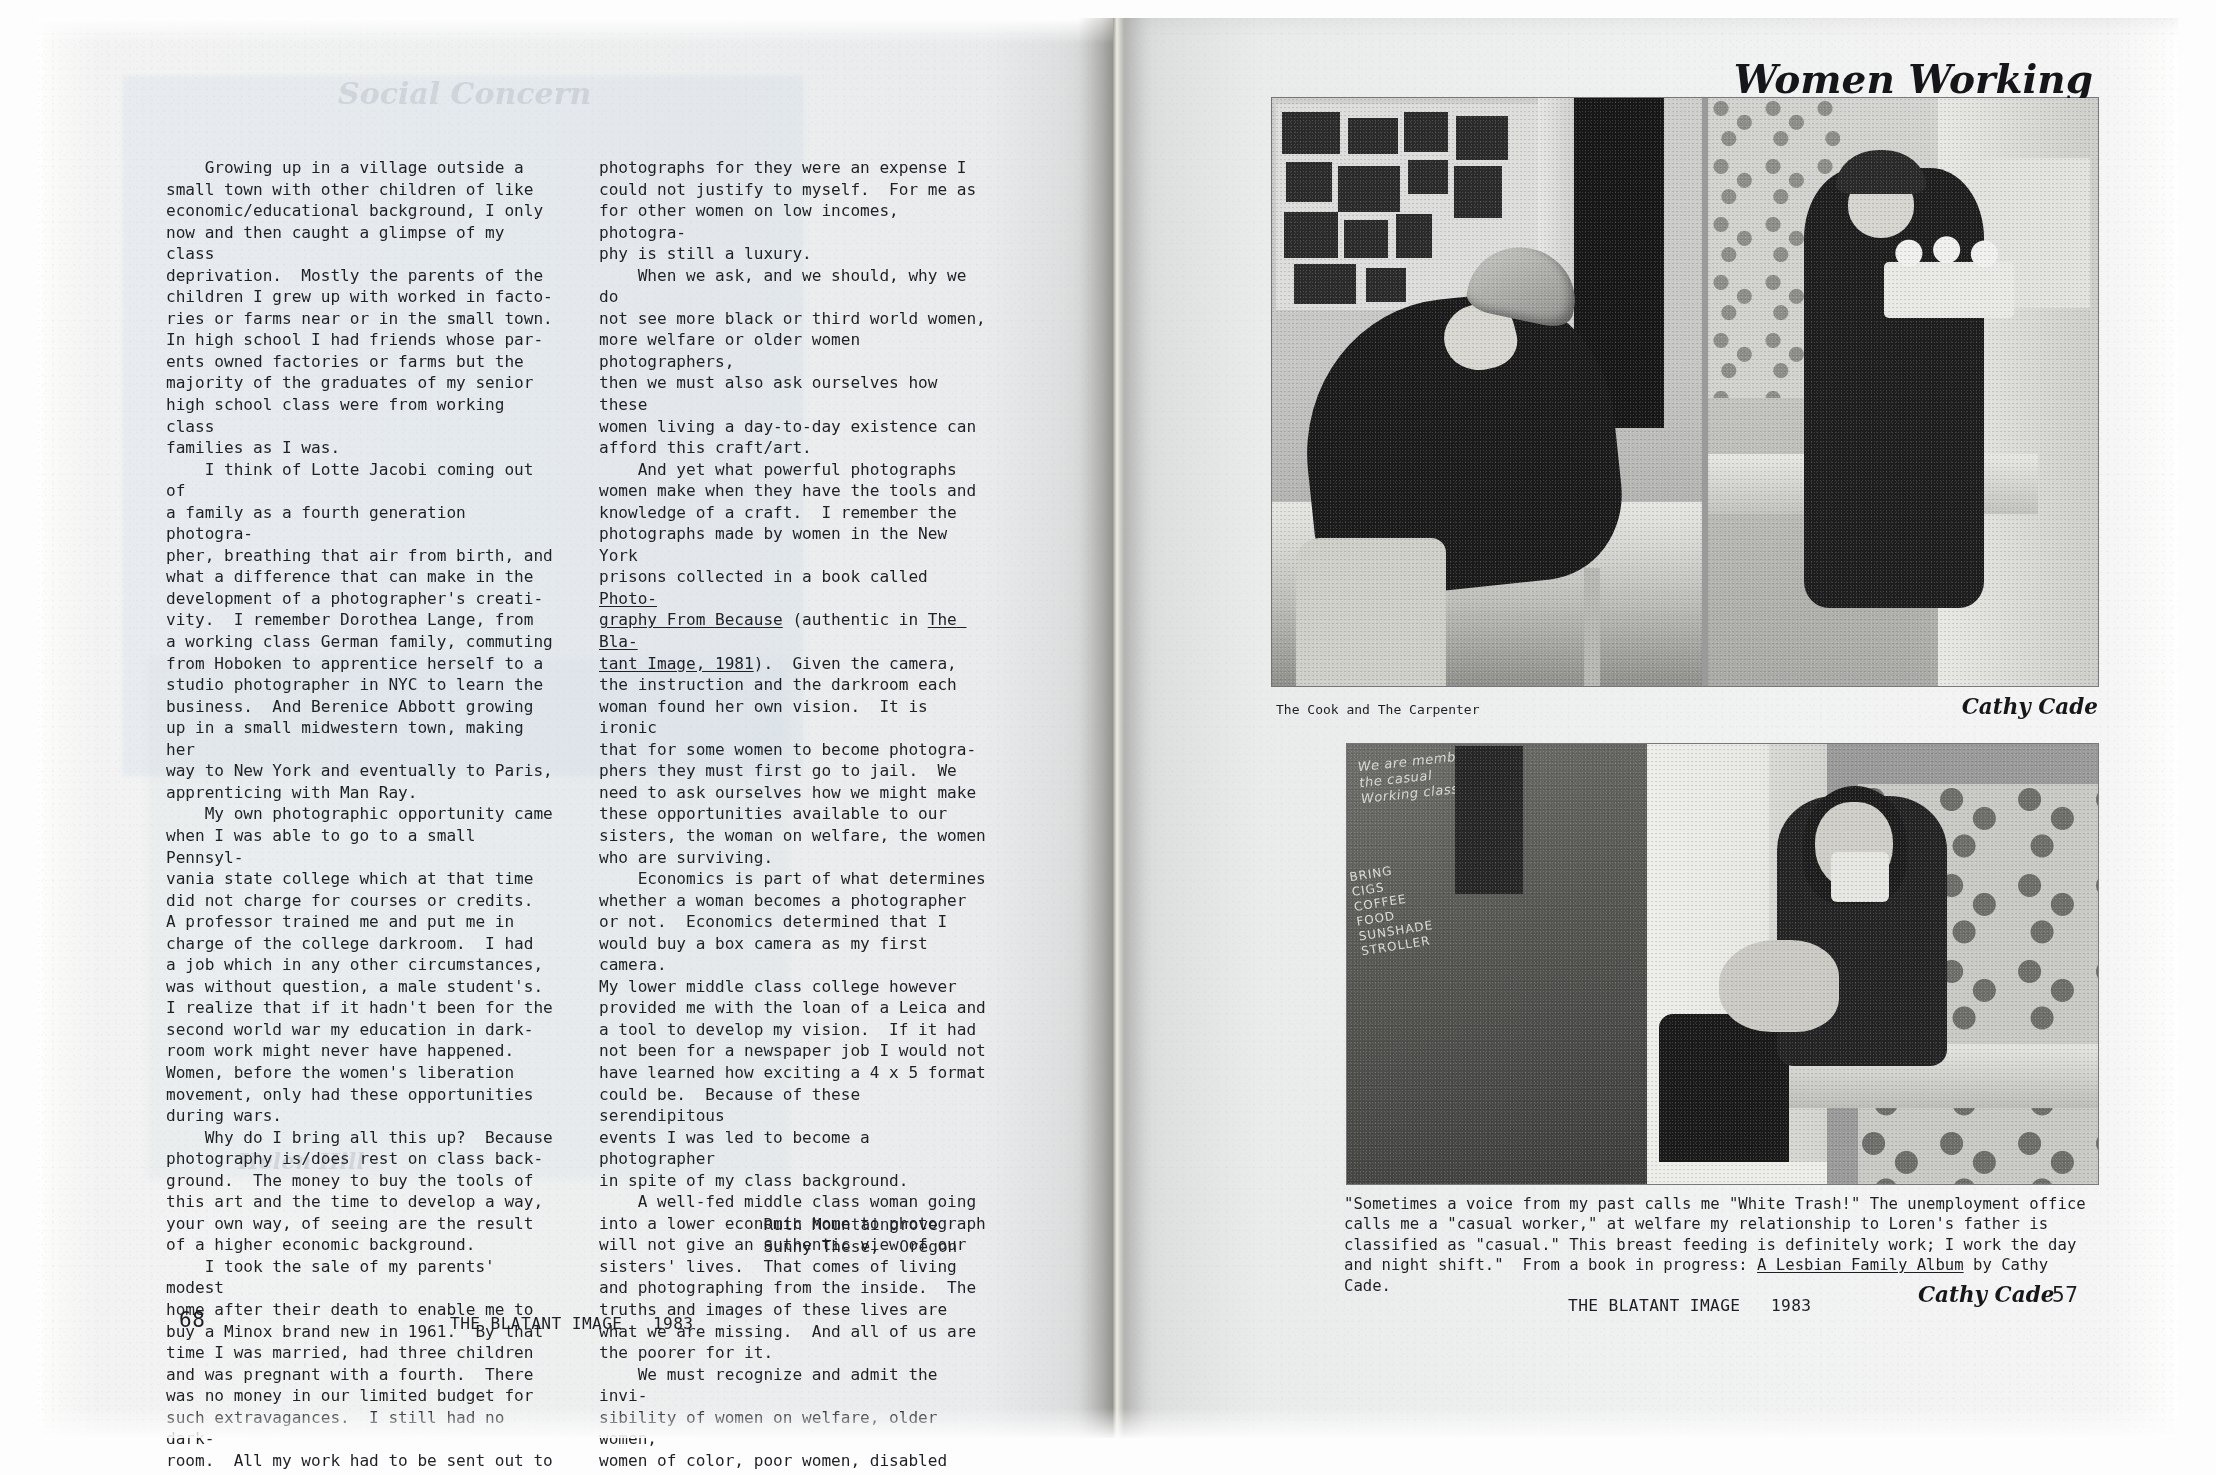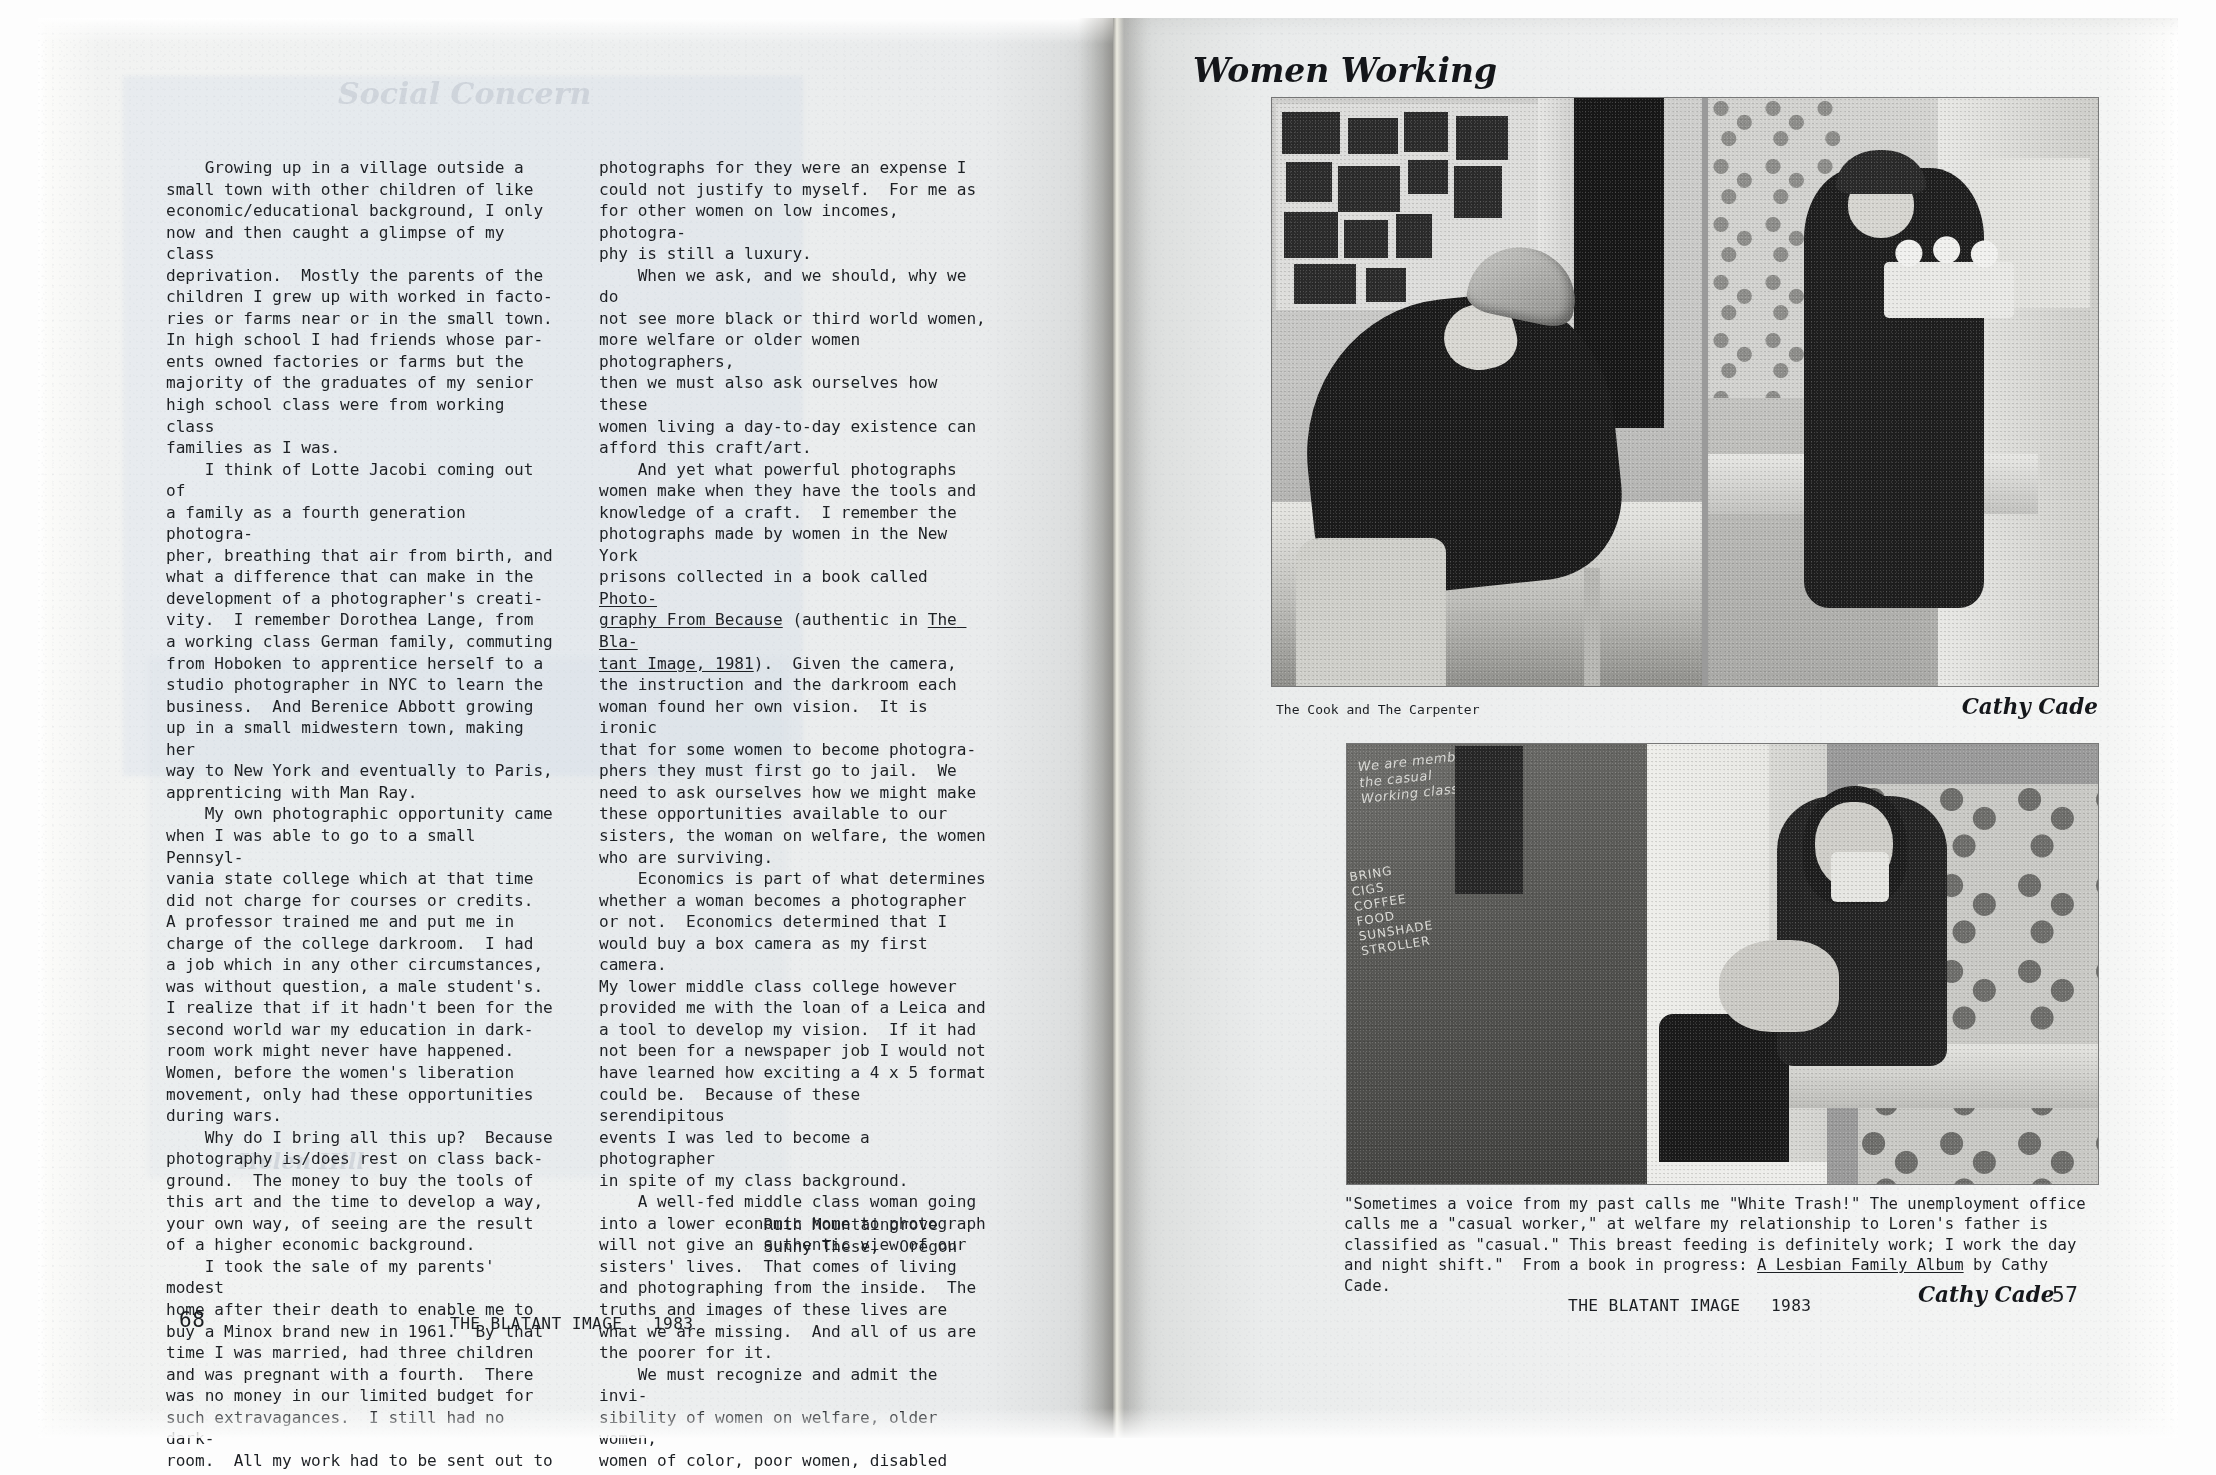--- a/index.html
+++ b/index.html
@@ -142,24 +142,24 @@
   .runner-left {
     position: absolute; left: 412px; top: 1296px;
     font-family: "DejaVu Sans Mono", "Liberation Mono", monospace;
     font-size: 16.2px; color: #1b1e22; letter-spacing: .4px; white-space: pre;
   }
 
   
   .section-head {
     position: absolute;
     left: 1155px; top: 24px; width: 900px;
-    text-align: left;
+    text-align: right;
     font-family: "DejaVu Serif", "Liberation Serif", serif;
     font-style: italic; font-weight: 700;
-    font-size: 33px; color: #14161a;
+    font-size: 39px; color: #14161a;
   }
 
   .photo {
     position: absolute;
     background: #9a9a9a;
     overflow: hidden;
     box-shadow: 0 0 0 1px rgba(20,20,20,.55);
   }
   .photo-top  { left: 1234px; top: 98px;  width: 826px; height: 588px; }
   .photo-bot  { left: 1309px; top: 744px; width: 751px; height: 440px; }

